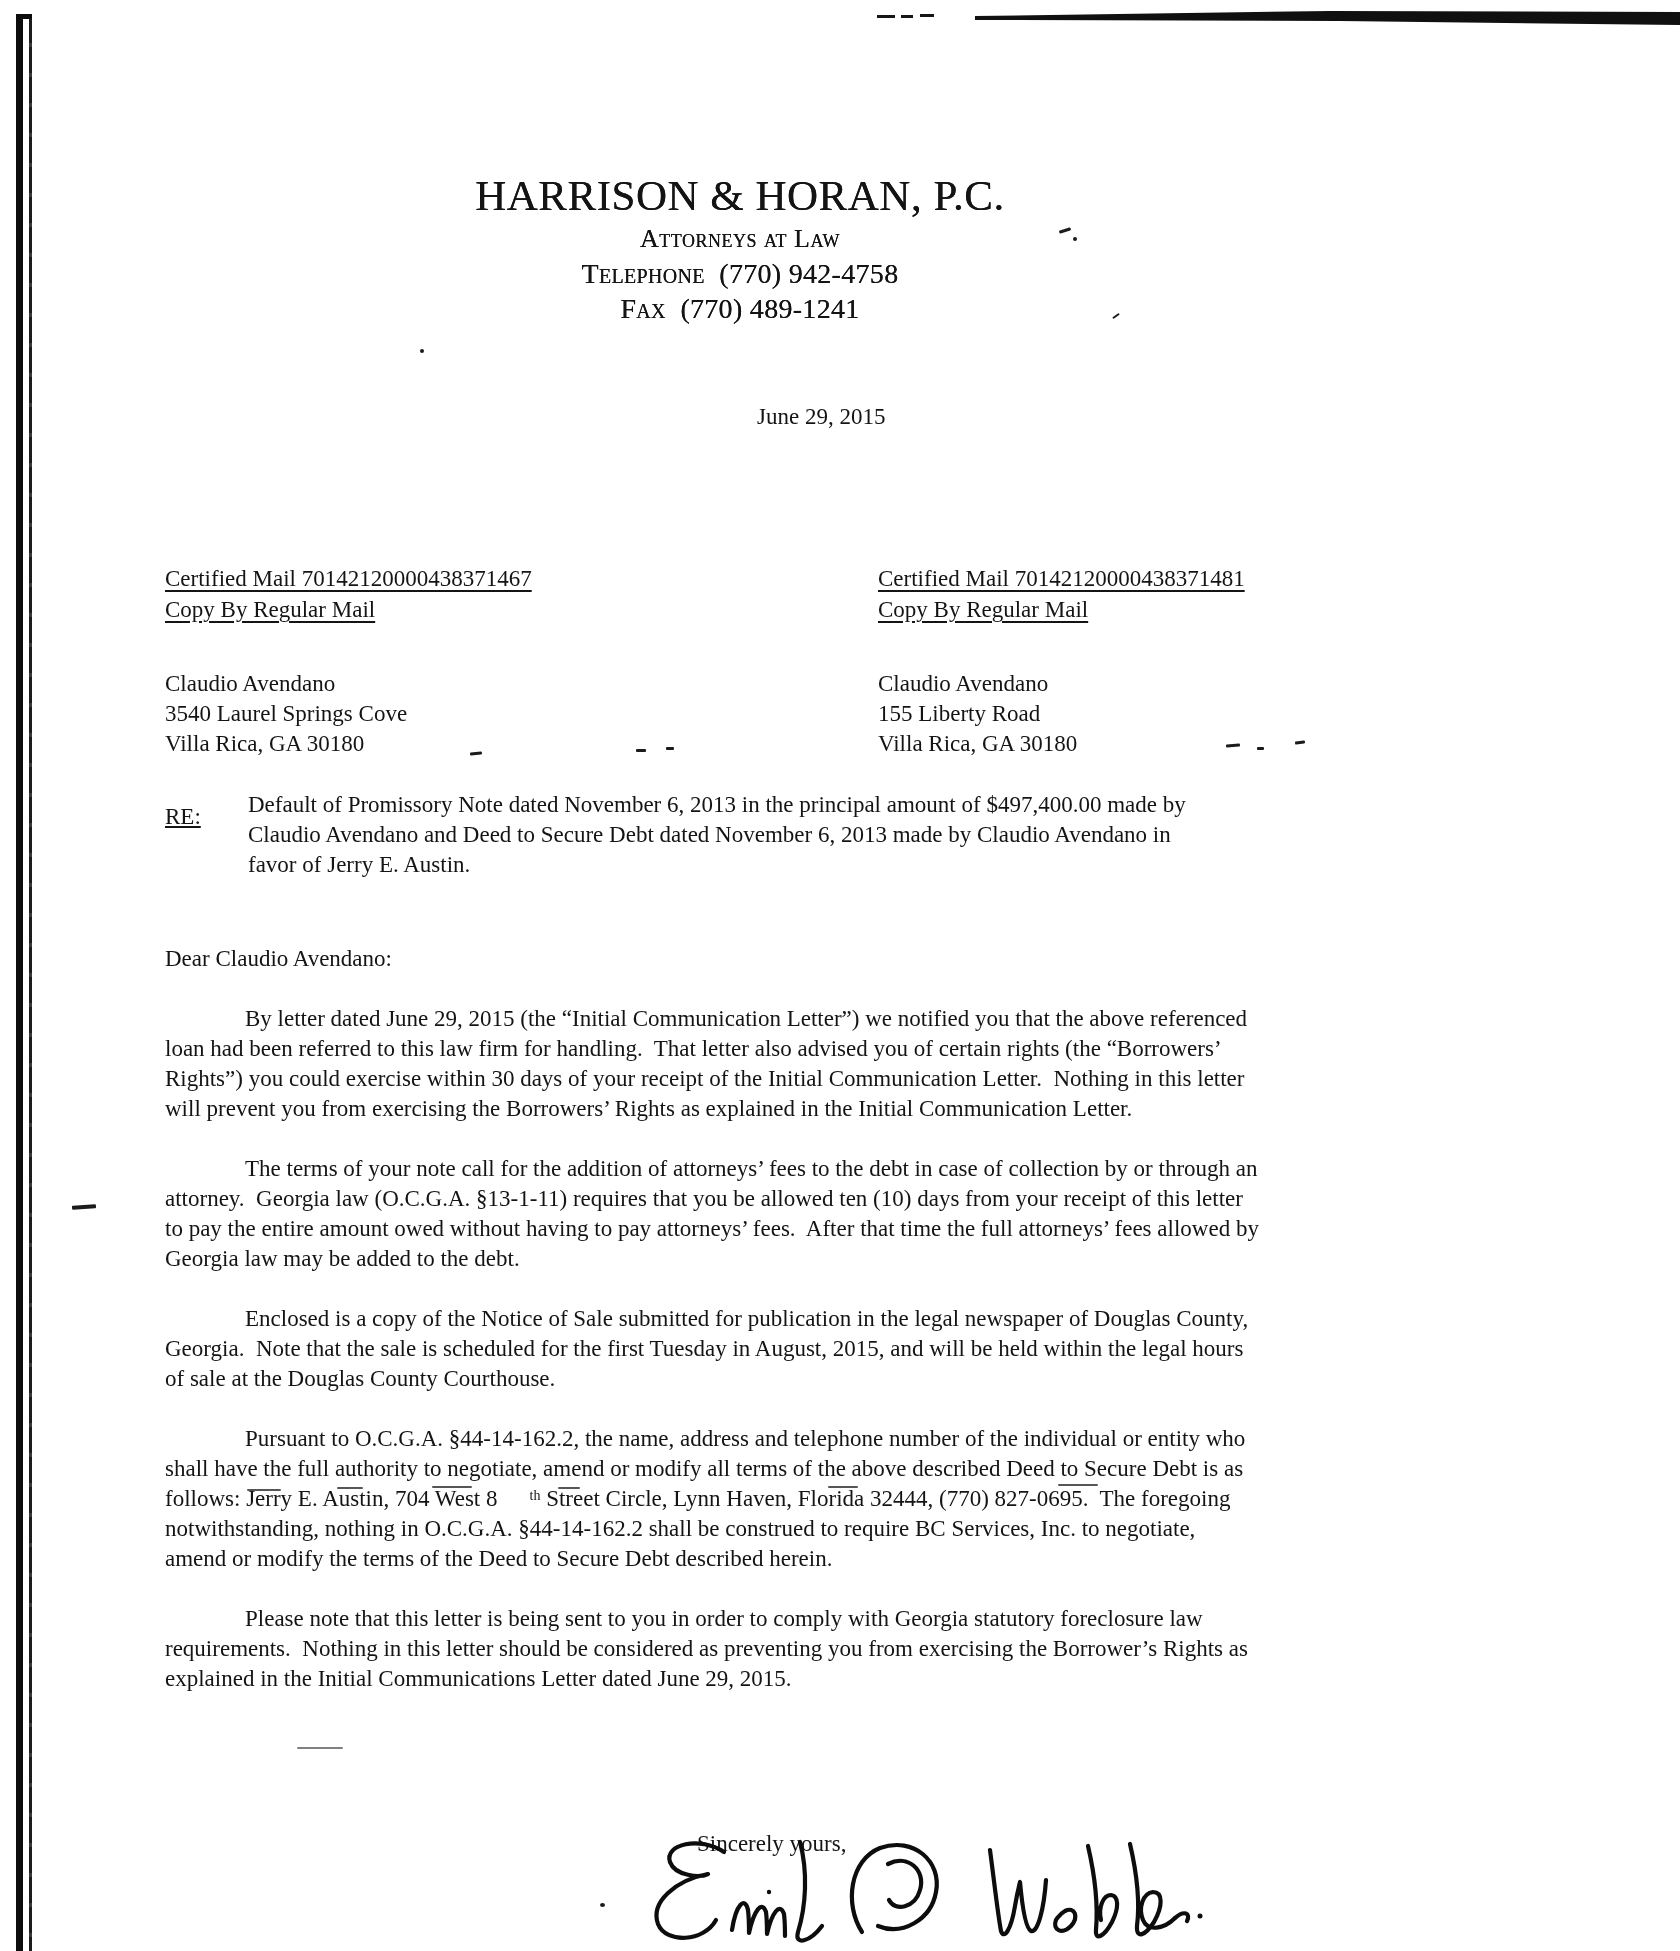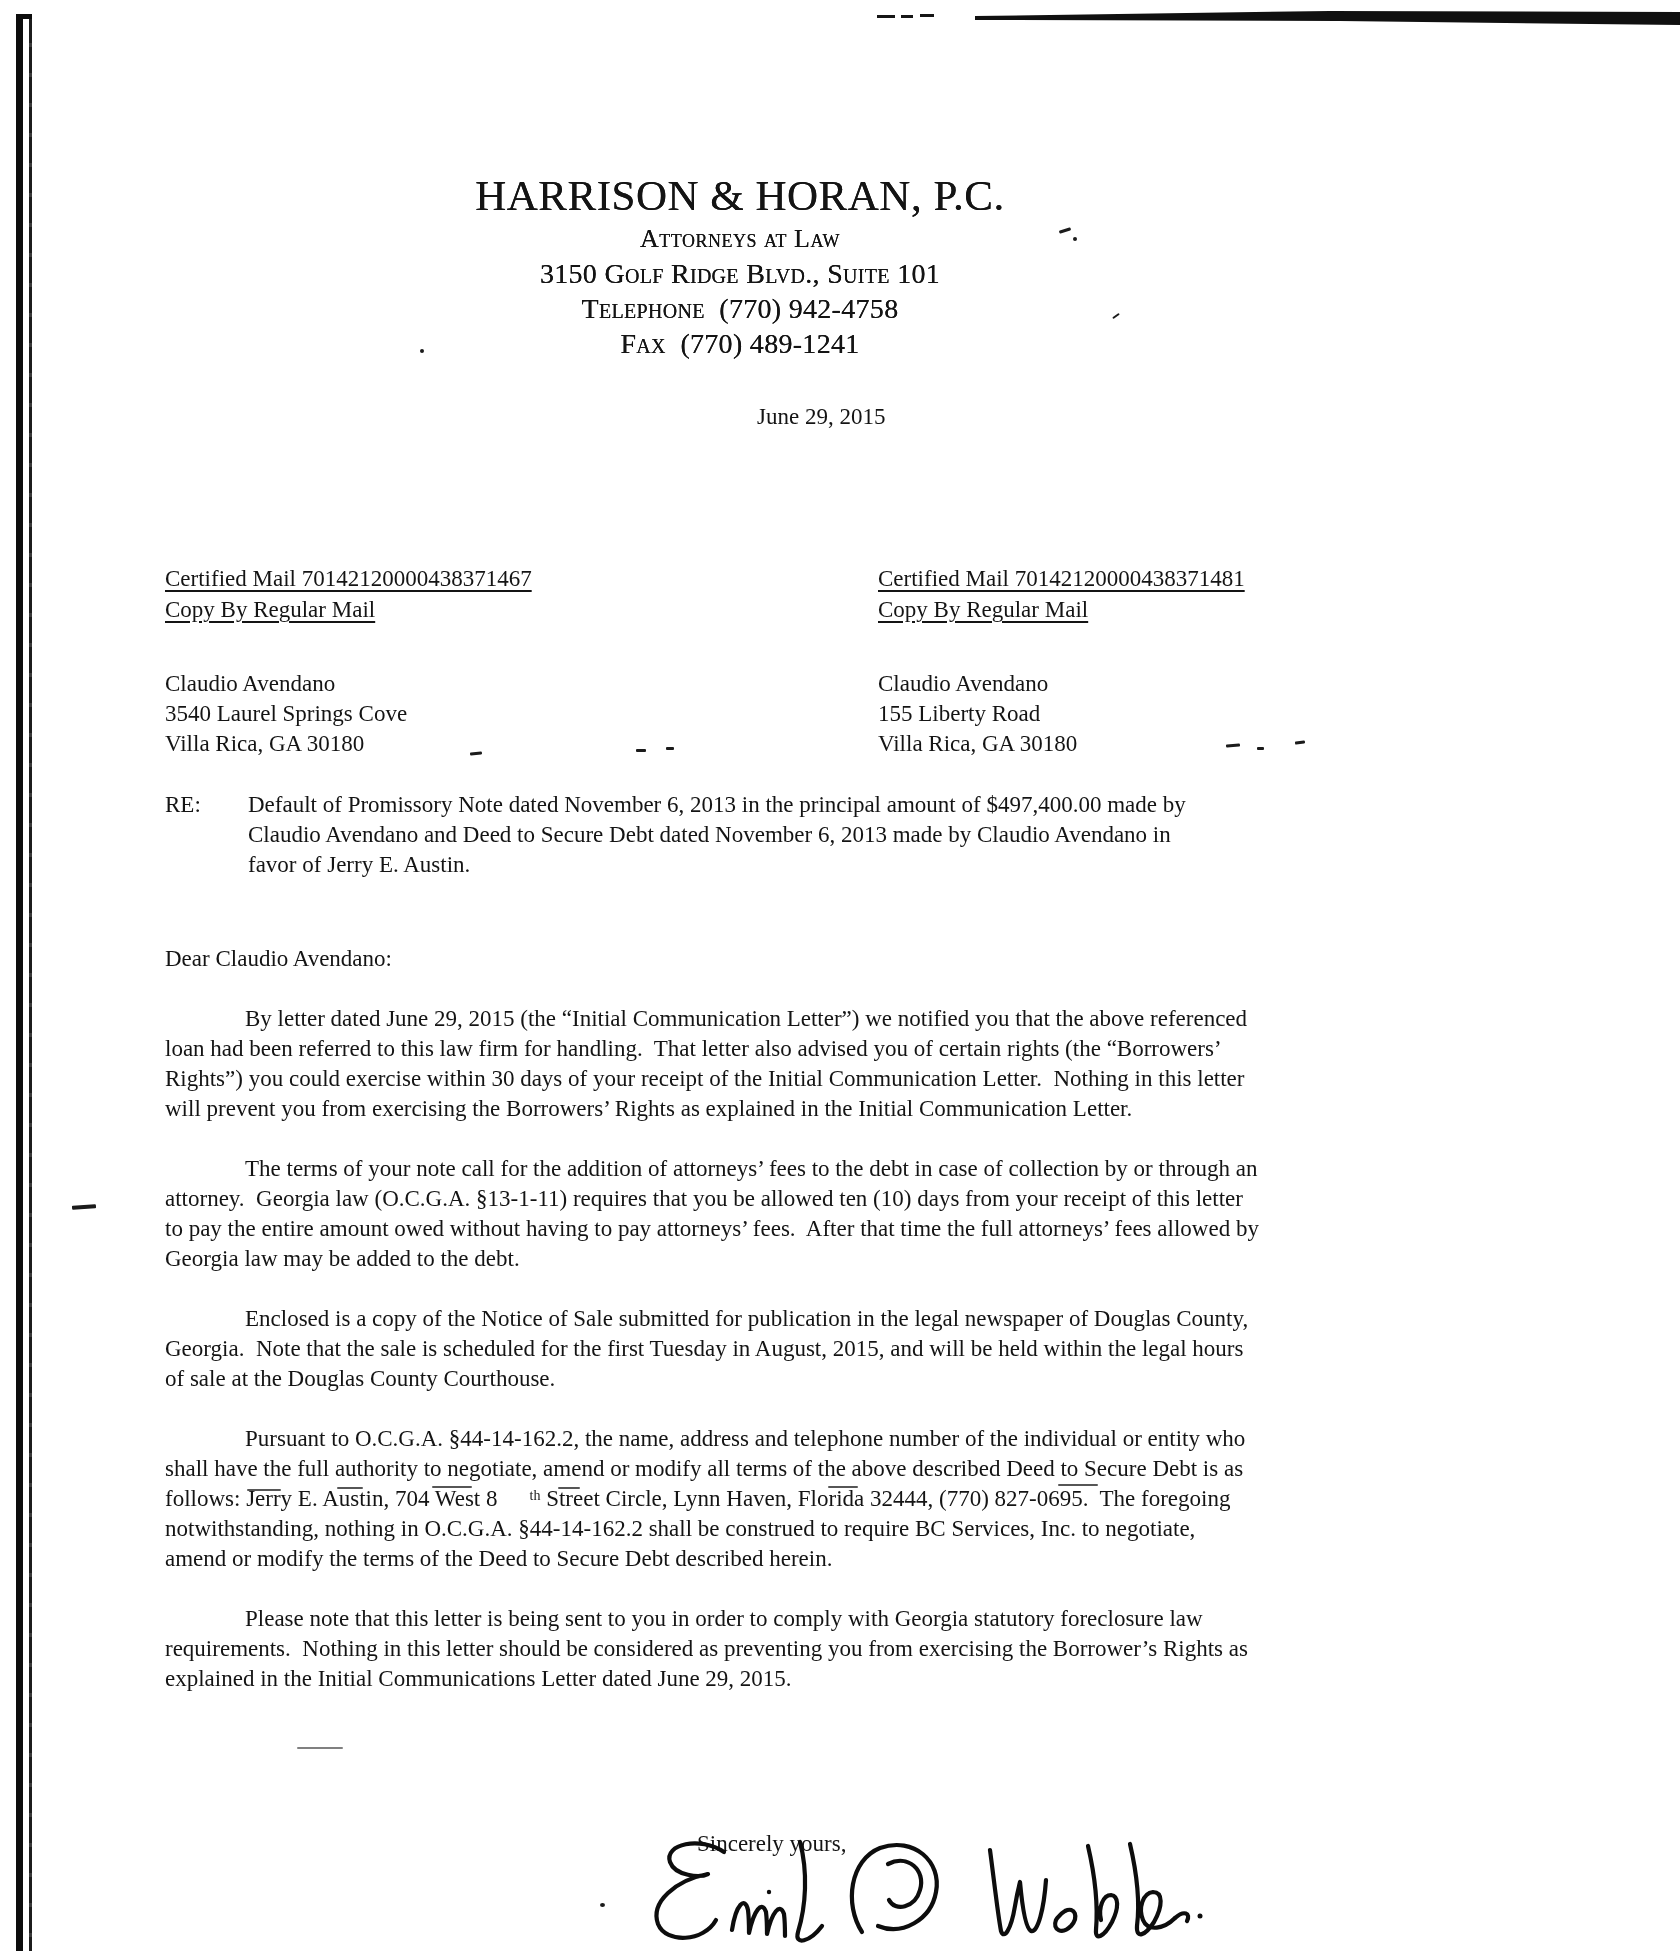--- a/index.html
+++ b/index.html
@@ -40,21 +40,21 @@
   .col-right { left:713px; }
   .mail-line { font-size:23px; line-height:31px; text-decoration:underline;
     text-underline-offset:4px; text-decoration-thickness:2px; }
   .addr { margin-top:44px; font-size:23px; line-height:30px; }
 
   
   .letter-body { position:absolute; left:165px; top:790px; width:1095px;
     font-size:23px; line-height:30px; }
   .letter-body p, .re-text { white-space:pre-wrap; }
   .re-block { position:relative; margin:0 0 64px 0; }
-  .re-label { position:absolute; left:0; top:0; }
+  .re-label { position:absolute; left:0; top:12px;text-decoration:underline; }
   .re-text  { margin-left:83px; width:970px; }
   .para { margin:0 0 30px 0; text-indent:80px; }
   .salutation { margin:0 0 30px 0; text-indent:0; }
   .sup { font-size:14px; line-height:0; vertical-align:6px;padding-left:32px; }
 
   
   .valediction { position:absolute; left:697px; top:1831px; font-size:23px; }
   .signature-svg { position:absolute; left:648px; top:1836px; width:600px; height:115px; }
   .signature-svg path { fill:none; stroke:#0d0d0d; stroke-width:4.2; stroke-linecap:round; stroke-linejoin:round; }
 </style>
@@ -90,21 +90,20 @@
   <div class="overline" style="left:432px;top:1486px;width:40px;"></div>
   <div class="overline" style="left:558px;top:1487px;width:22px;"></div>
   <div class="overline" style="left:828px;top:1486px;width:30px;"></div>
   <div class="overline" style="left:1058px;top:1484px;width:40px;"></div>
   <div class="overline" style="left:297px;top:1747px;width:46px;opacity:.6;"></div>
   <div class="dotmark" style="left:600px;top:1903px;width:5px;height:4px;"></div>
 
   <div class="header">
     <div class="firm">HARRISON &amp; HORAN, P.C.</div>
     <div class="lh-line lh-sub">Attorneys at Law</div>
-    <div class="lh-line lh-addr">3150 Golf Ridge Blvd., Suite 101</div>
     <div class="lh-line lh-addr">Telephone  (770) 942-4758</div>
     <div class="lh-line lh-addr">Fax  (770) 489-1241</div>
   </div>
 
   <div class="date-line">June 29, 2015</div>
 
   <div class="mail-row">
     <div class="mail-col col-left">
       <div class="mail-line">Certified Mail 70142120000438371467</div>
       <div class="mail-line">Copy By Regular Mail</div>

